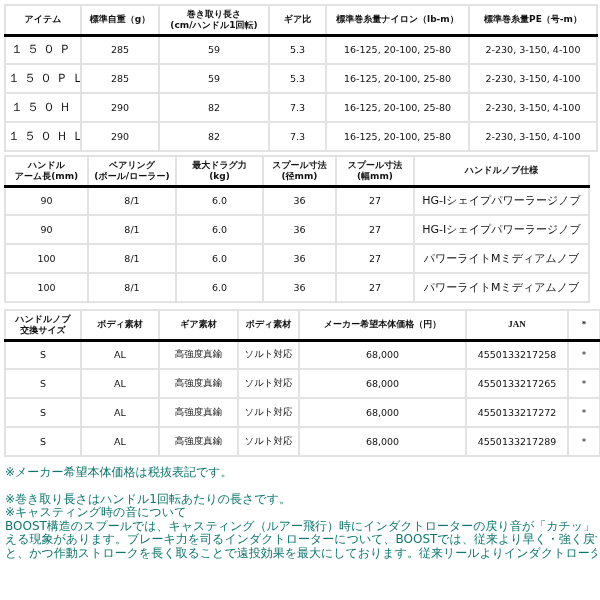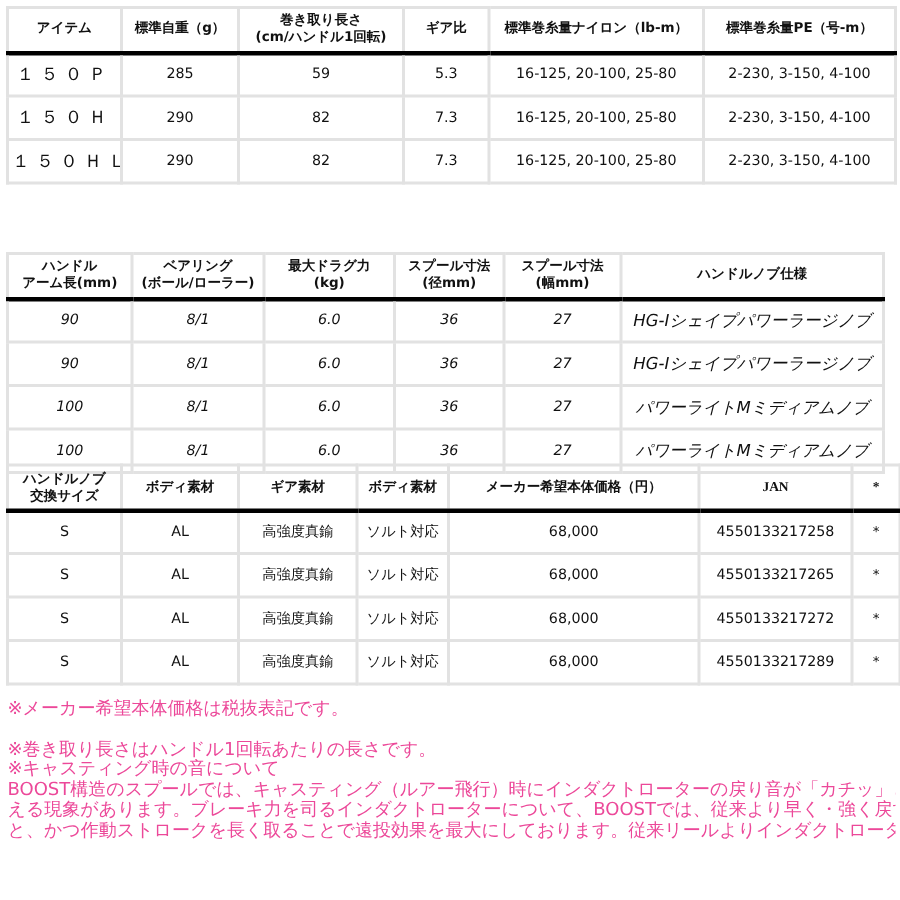--- a/index.html
+++ b/index.html
@@ -10,27 +10,27 @@
   table.spec th, table.spec td { border: 2px solid #e2e2e2; text-align: center;
                vertical-align: middle; padding: 0 2px; white-space: nowrap; overflow: hidden; }
   table.spec th { font-weight: bold; font-size: 9px; line-height: 11px; }
   table.spec thead tr { border-bottom: 1px solid #8b5cf6; }
   table.spec thead th { border-bottom: 3px solid #000; }
   td.item { text-align: left; padding-left: 8px; letter-spacing: 4px; font-size: 12px; }
   th.left { text-align: left; padding-left: 8px; }
   td.knob { text-align: left; padding-left: 8px; font-size: 11px; }
   td.star { font-size: 9px; vertical-align: top; padding-top: 9px; }
   #t1 { left: 4px; top: 4px; width: 592px; }
-  #t2 { left: 4px; top: 168px; width: 584px; }
+  #t2 { left: 4px; top: 155px; width: 584px; }
   #t3 { left: 4px; top: 309px; width: 595px; }
   #t1 thead tr { height: 30px; } #t1 tbody tr { height: 29px; }
-  #t2 thead tr { height: 30px; } #t2 tbody tr { height: 29px; font-style: italic; }
+  #t2 thead tr { height: 30px; } #t2 tbody tr { height: 29px; }
   #t3 thead tr { height: 30px; font-family: Liberation Serif, serif; } #t3 tbody tr { height: 29px; }
   .notes { position: absolute; left: 5px; top: 466px; width: 592px;
-           font-size: 12px; line-height: 13.5px; color: #ec4899; }
+           font-size: 12px; line-height: 13.5px; color: #0f766e; }
   .notes p { margin: 0; white-space: nowrap; overflow: hidden; }
   .notes .gap { height: 13px; }
 </style>
 </head>
 <body>
 
 <table class="spec" id="t1">
   <colgroup>
     <col style="width:76px">
       <col style="width:78px">
@@ -45,20 +45,28 @@
       <th>標準自重（g）</th>
       <th><span>巻き取り長さ</span><br><span>(cm/ハンドル1回転)</span></th>
       <th>ギア比</th>
       <th>標準巻糸量ナイロン（lb-m）</th>
       <th>標準巻糸量PE（号-m）</th>
     </tr>
   </thead>
   <tbody>
     <tr>
       <td class="item">１５０Ｐ</td>
+      <td>285</td>
+      <td>59</td>
+      <td>5.3</td>
+      <td>16-125, 20-100, 25-80</td>
+      <td>2-230, 3-150, 4-100</td>
+    </tr>
+    <tr>
+      <td class="item">１５０ＰＬ</td>
       <td>285</td>
       <td>59</td>
       <td>5.3</td>
       <td>16-125, 20-100, 25-80</td>
       <td>2-230, 3-150, 4-100</td>
     </tr>
     <tr>
       <td class="item">１５０Ｈ</td>
       <td>290</td>
       <td>82</td>

